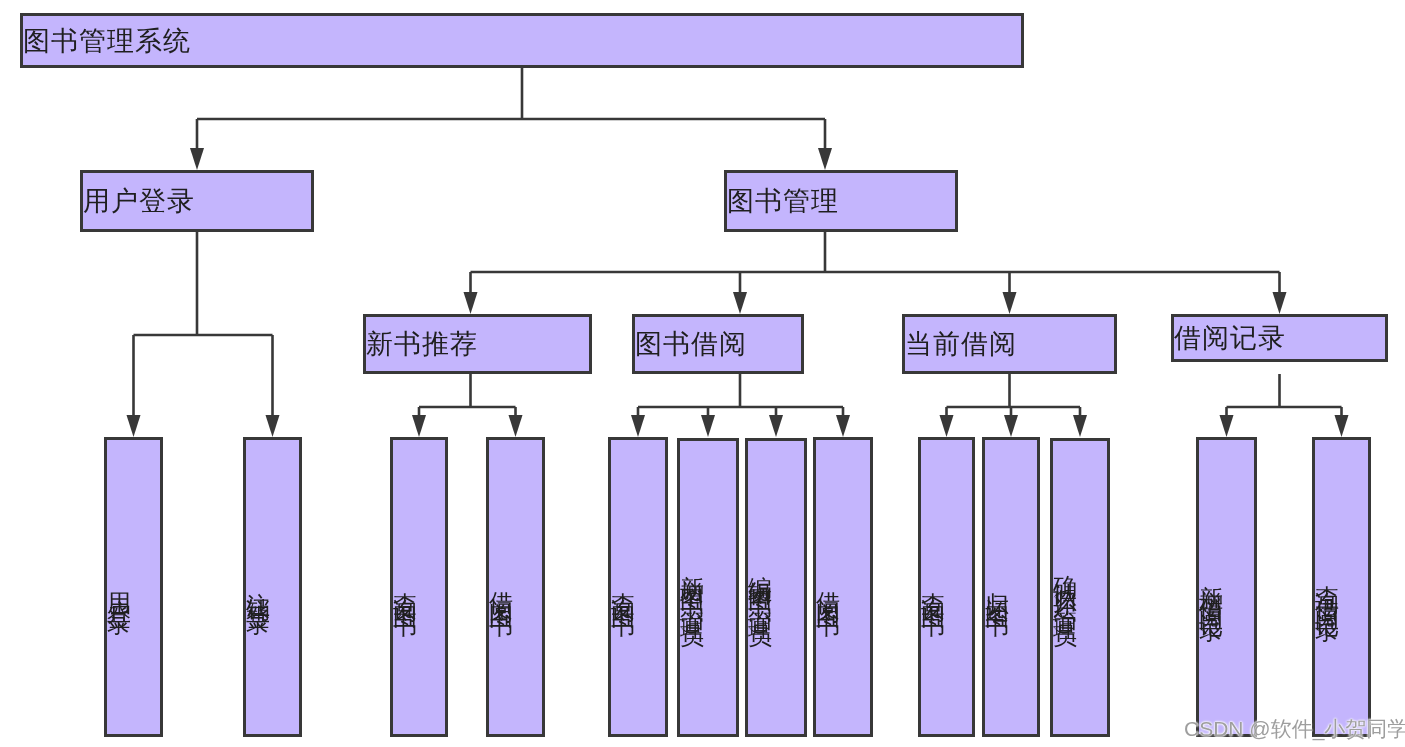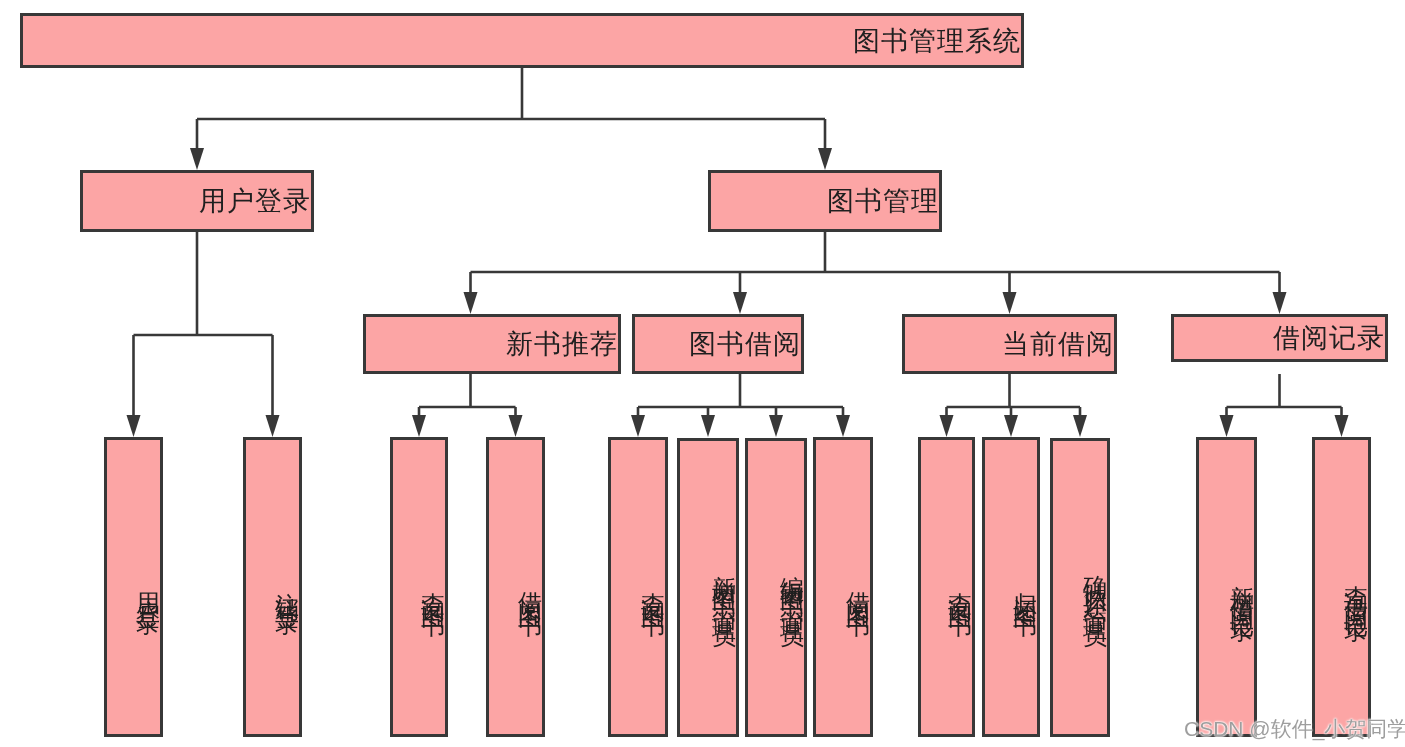--- a/index.html
+++ b/index.html
@@ -17,25 +17,25 @@
   }
   .connectors {
     position: absolute;
     left: 0; top: 0;
     width: 1405px;
     height: 747px;
   }
   .node {
     position: absolute;
     box-sizing: border-box;
-    background: #fca5a5;
+    background: #c4b5fd;
     border: 3px solid #383838;
     display: flex;
     align-items: center;
-    justify-content: flex-end;
+    justify-content: flex-start;
   }
   .node .lbl {
     font-size: 27px;
     color: #1f1f1f;
     letter-spacing: 1px;
     white-space: nowrap;
   }
   .leaf .lbl {
     writing-mode: vertical-rl;
     text-orientation: mixed;
@@ -124,25 +124,25 @@
     </g>
   </svg>
 
   <div class="node" style="left:20px; top:13px; width:1004px; height:55px;">
     <span class="lbl">图书管理系统</span>
   </div>
 
   <div class="node" style="left:80px; top:170px; width:234px; height:62px;">
     <span class="lbl">用户登录</span>
   </div>
-  <div class="node" style="left:708px; top:170px; width:234px; height:62px;">
+  <div class="node" style="left:724px; top:170px; width:234px; height:62px;">
     <span class="lbl">图书管理</span>
   </div>
 
-  <div class="node" style="left:363px; top:314px; width:258px; height:60px;">
+  <div class="node" style="left:363px; top:314px; width:229px; height:60px;">
     <span class="lbl">新书推荐</span>
   </div>
   <div class="node" style="left:632px; top:314px; width:172px; height:60px;">
     <span class="lbl">图书借阅</span>
   </div>
   <div class="node" style="left:902px; top:314px; width:215px; height:60px;">
     <span class="lbl">当前借阅</span>
   </div>
   <div class="node" style="left:1171px; top:314px; width:217px; height:48px;">
     <span class="lbl">借阅记录</span>

